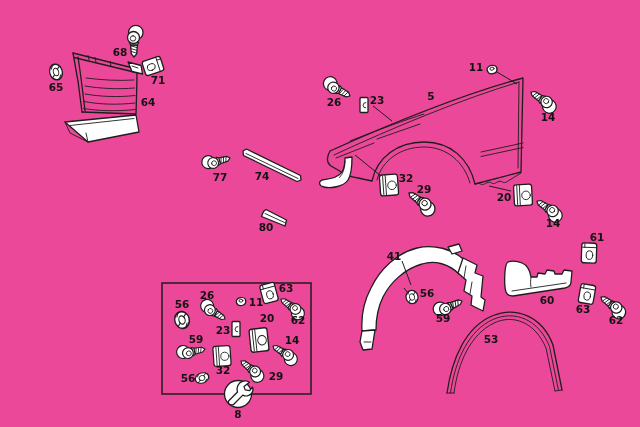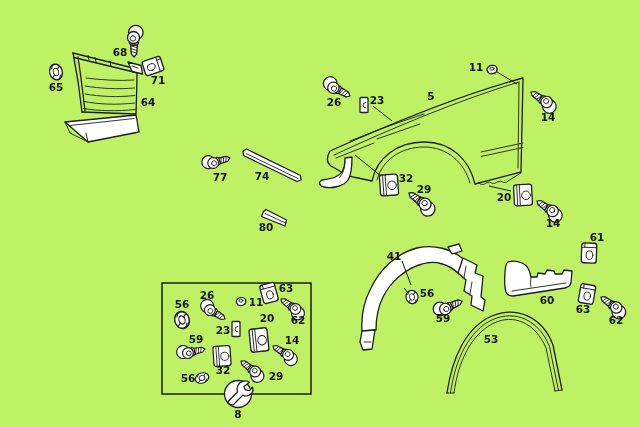--- a/index.html
+++ b/index.html
@@ -1,16 +1,16 @@
 <!DOCTYPE html>
 <html><head>
 <meta charset="utf-8">
 <style>
   html,body{margin:0;padding:0;background:#e8e8e8;}
-  .stage{position:relative;width:640px;height:427px;background:#bef264;overflow:hidden;
+  .stage{position:relative;width:640px;height:427px;background:#ec4899;overflow:hidden;
          font-family:"DejaVu Sans", sans-serif;}
   svg{position:absolute;left:0;top:0;display:block;}
   .ln{fill:#ffffff;stroke:#1d1d1d;stroke-width:1.3;stroke-linejoin:round;stroke-linecap:round;}
   .op{fill:none;stroke:#1d1d1d;stroke-width:1.3;stroke-linejoin:round;stroke-linecap:round;}
   .thin{fill:none;stroke:#1d1d1d;stroke-width:0.9;stroke-linejoin:round;stroke-linecap:round;}
   .lead{fill:none;stroke:#1d1d1d;stroke-width:1;}
   .box{fill:none;stroke:#1d1d1d;stroke-width:1.5;}
   .lbl{font:700 10.5px "DejaVu Sans", sans-serif;fill:#121212;text-anchor:middle;}
 </style>
 </head>

